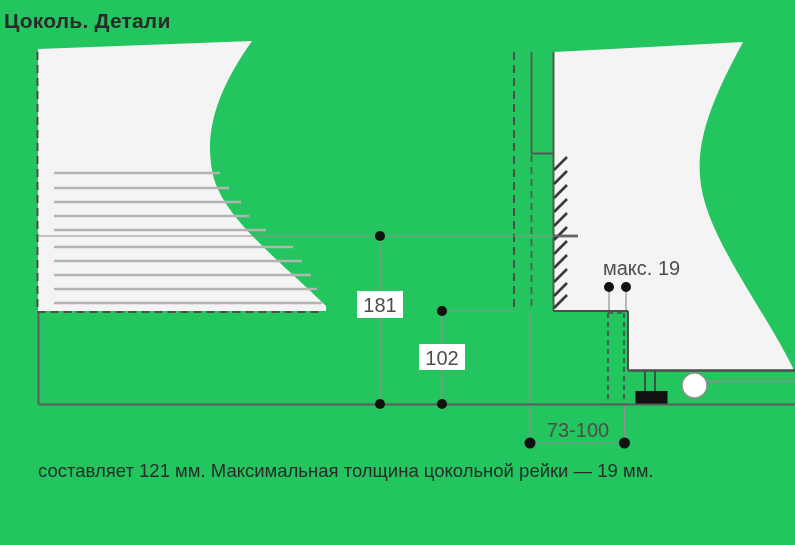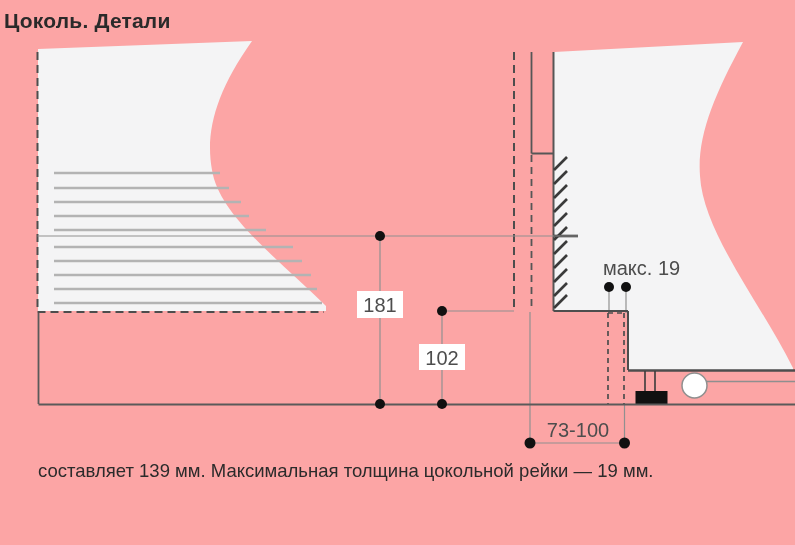--- a/index.html
+++ b/index.html
@@ -1,19 +1,19 @@
 <!DOCTYPE html>
 <html><head>
 <meta charset="utf-8">
 <style>
   html,body{margin:0;padding:0;background:#ffffff;}
   .stage{
     position:relative;
     width:795px;height:545px;
-    background:#fca5a5;
+    background:#22c55e;
     font-family:"Liberation Sans", sans-serif;
     overflow:hidden;
   }
   .page-title{
     position:absolute;left:4px;top:9px;
     font-size:21px;font-weight:bold;color:#2a2a2a;
     letter-spacing:.2px;
   }
   .diagram-svg{position:absolute;left:0;top:0;}
   .caption{
@@ -140,16 +140,16 @@
 
     <g>
       <line x1="530" y1="443" x2="624.5" y2="443" stroke="#909090" stroke-width="1.2"></line>
       <circle cx="530" cy="443" r="5.5" fill="#111111"></circle>
       <circle cx="624.5" cy="443" r="5.5" fill="#111111"></circle>
       <text class="dim-label" x="578" y="437" text-anchor="middle">73-100</text>
     </g>
   </svg>
 
   <div class="caption">
-    <div>составляет 139 мм. Максимальная толщина цокольной рейки — 19 мм.</div>
+    <div>составляет 121 мм. Максимальная толщина цокольной рейки — 19 мм.</div>
   </div>
 
 </div>
 
 </body></html>

